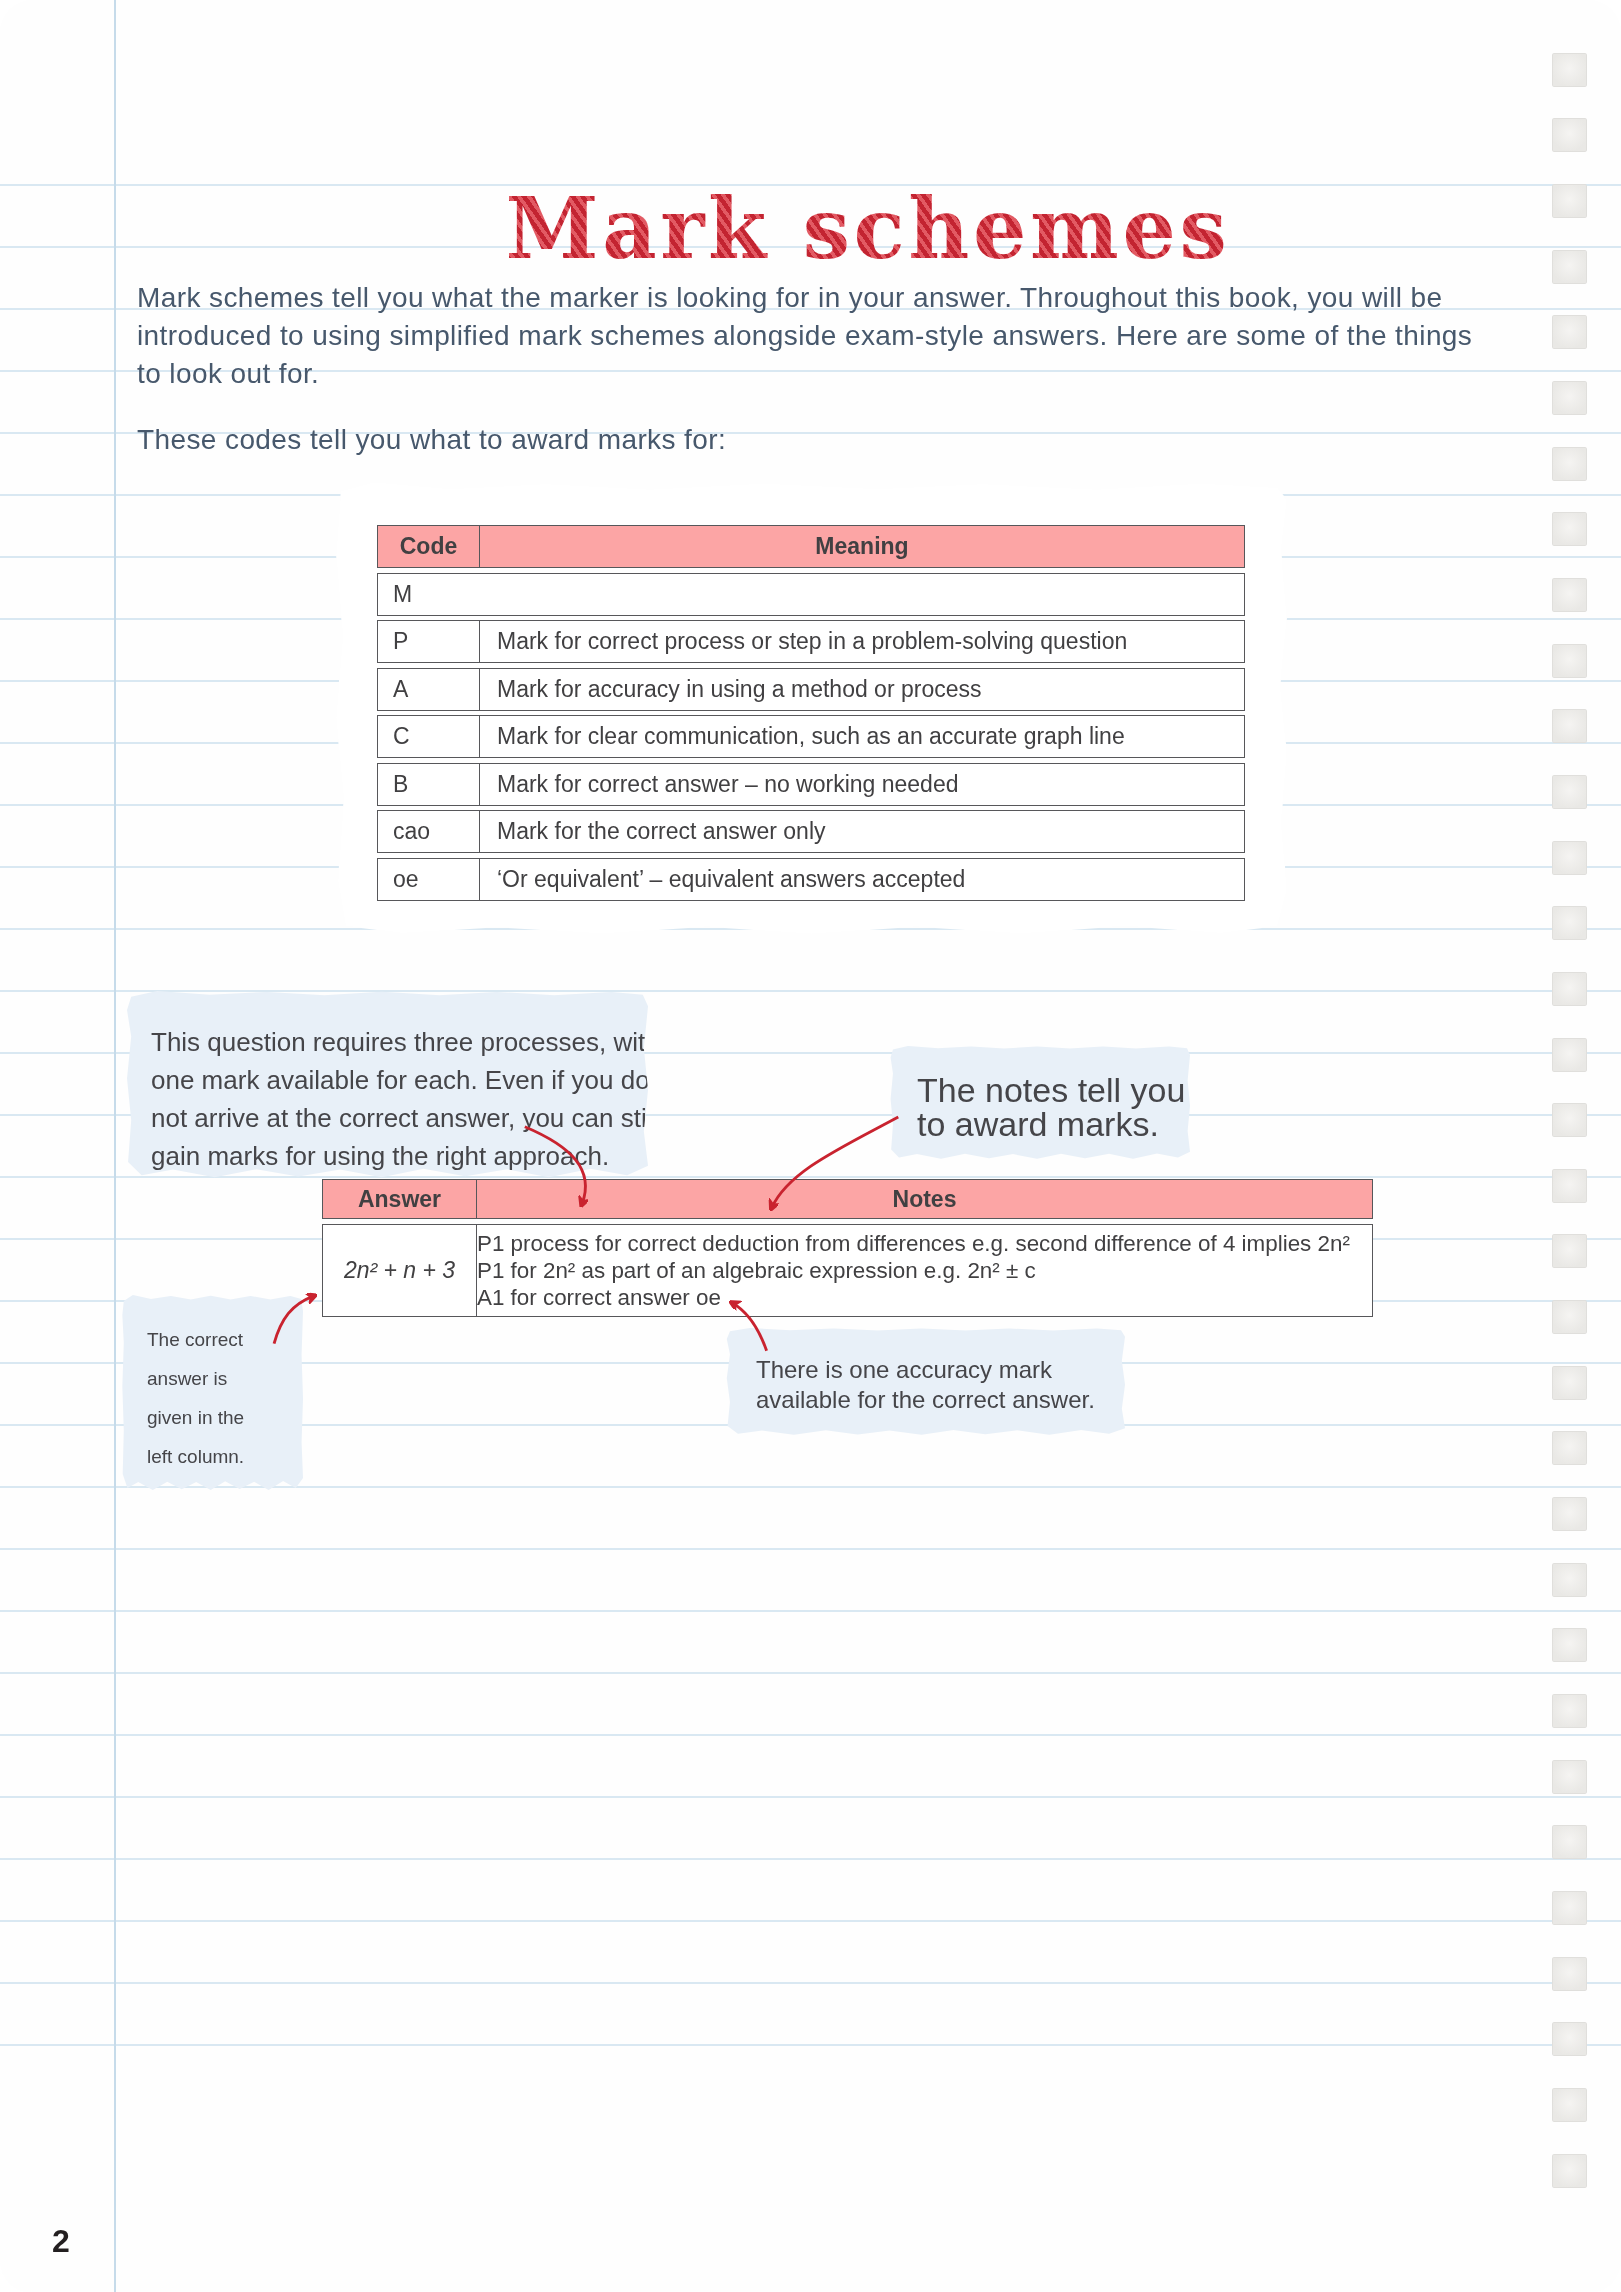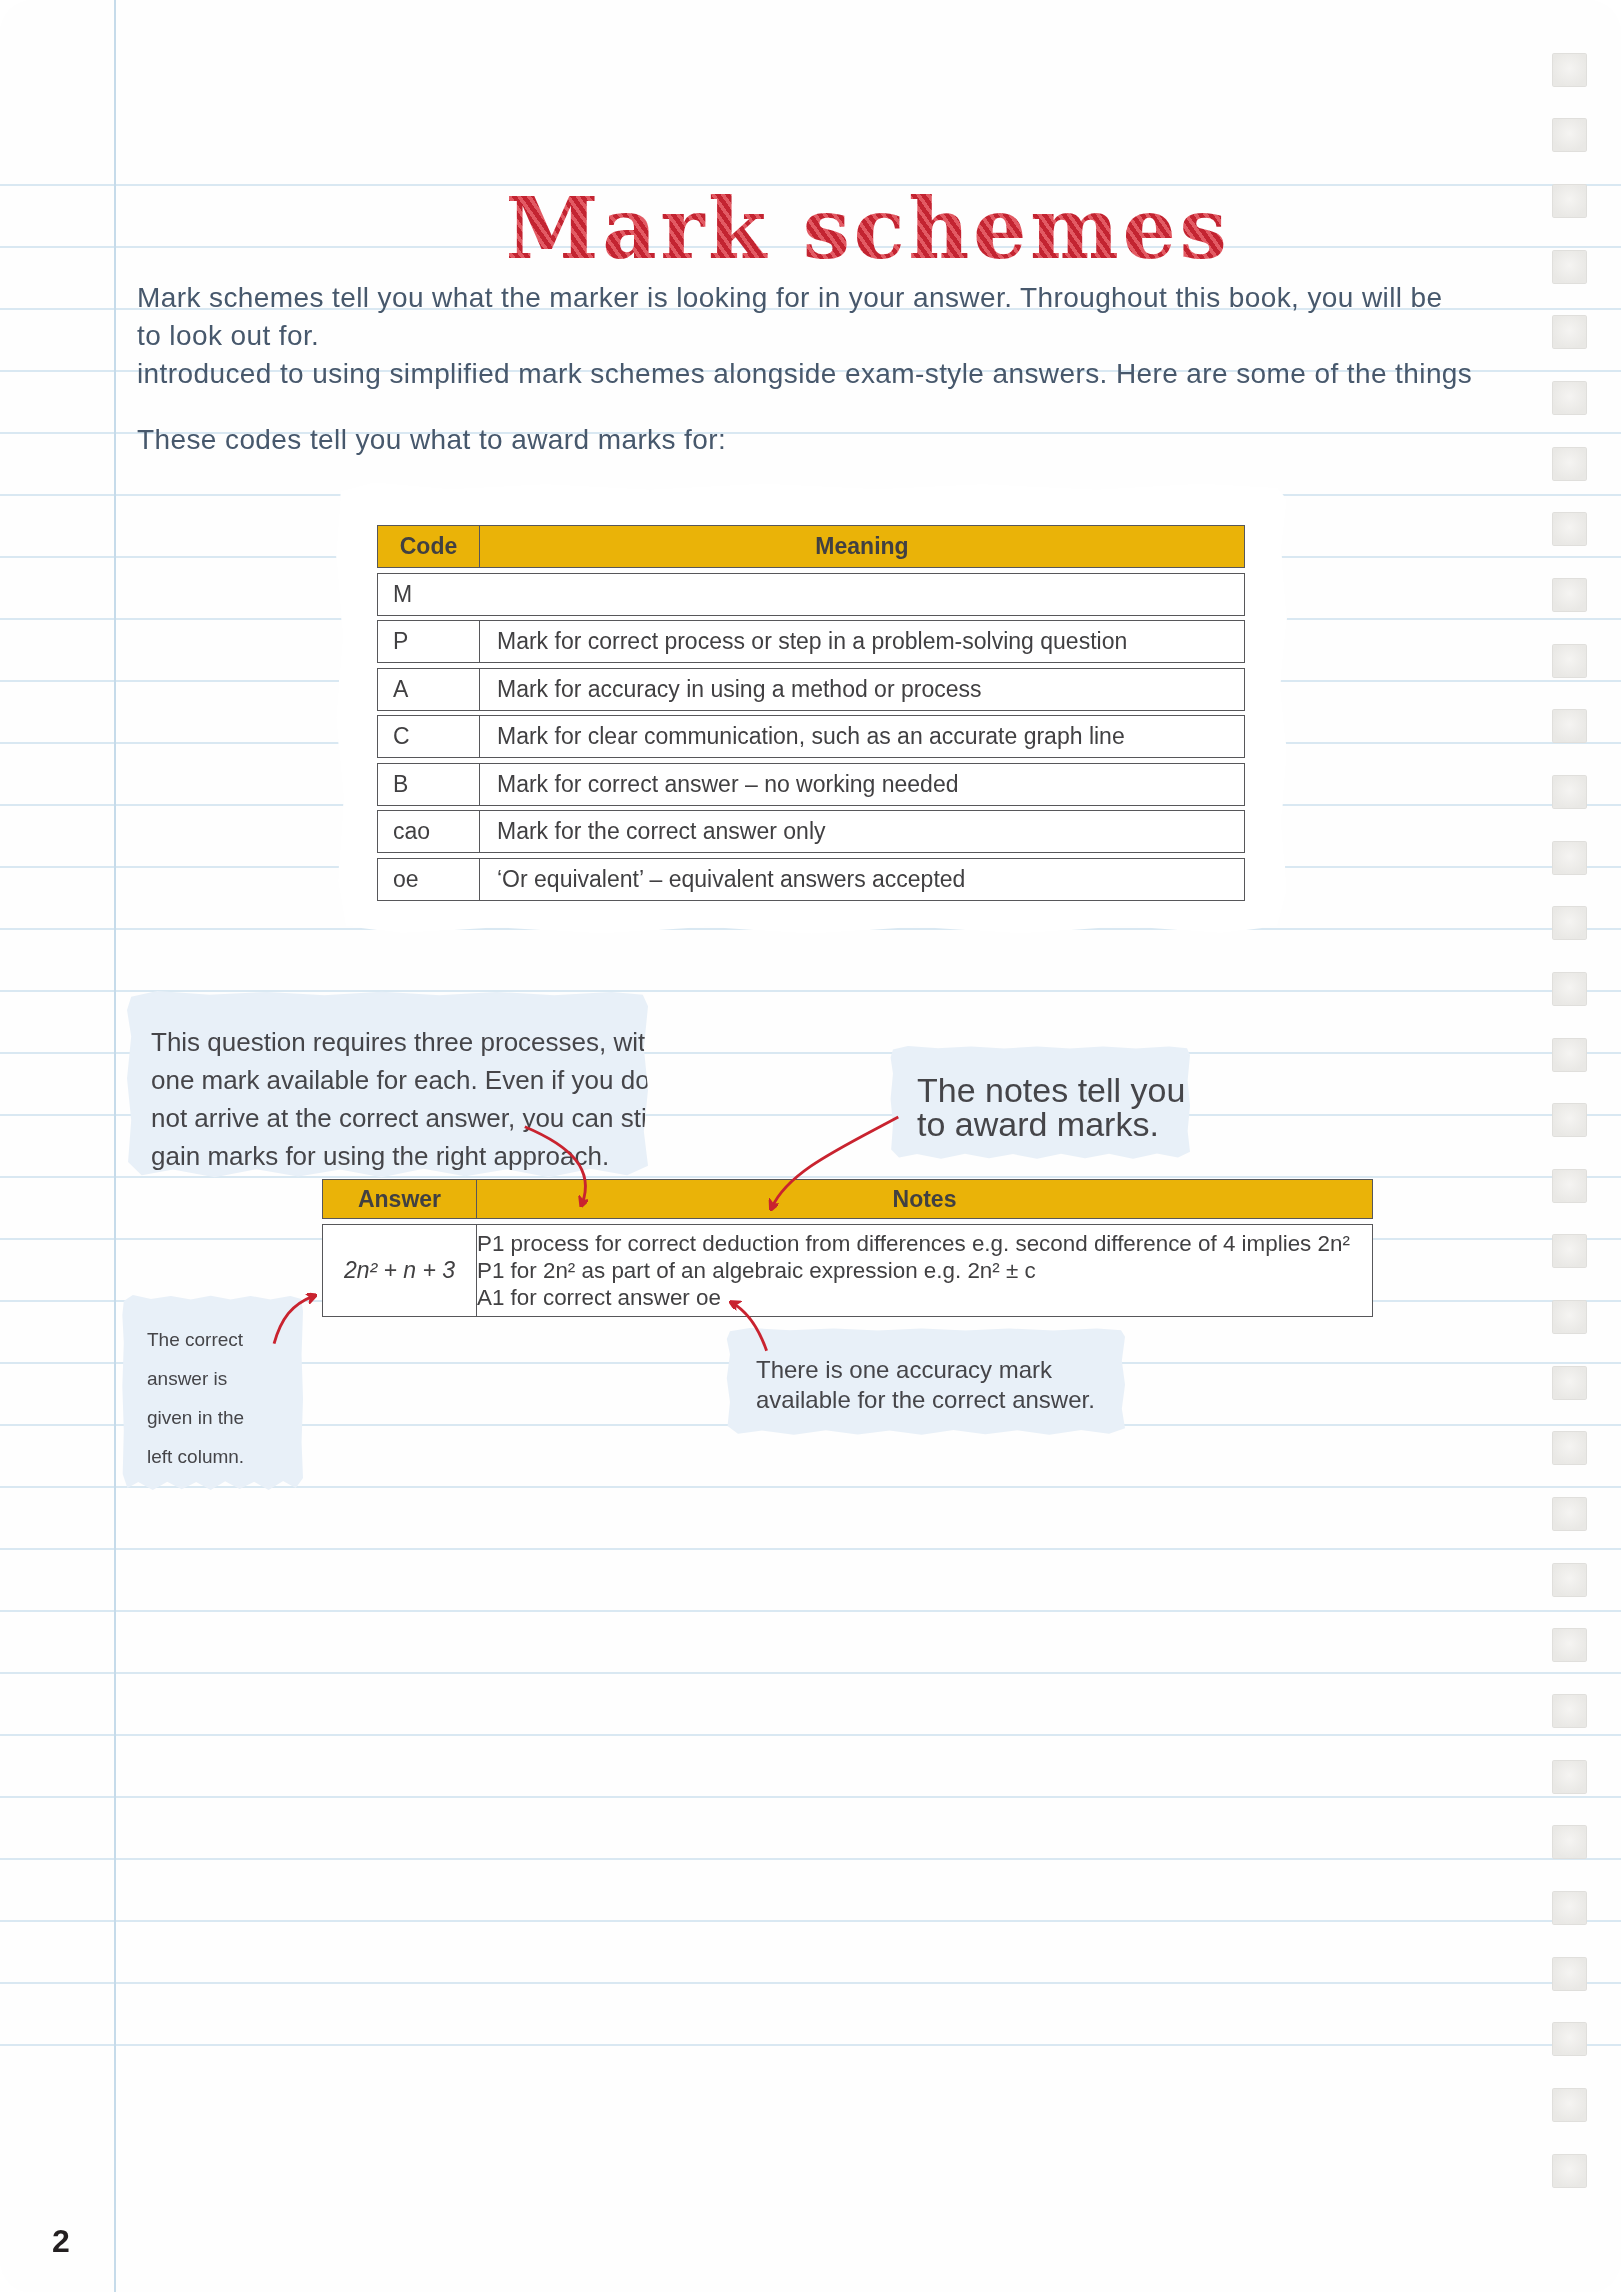--- a/index.html
+++ b/index.html
@@ -29,21 +29,21 @@
   .codes-intro{left:125px;top:421px;}
 
   
   .paper-panel{position:absolute;left:336px;top:482px;width:951px;height:453px;background:#ffffff;
     filter:drop-shadow(0 6.3px 8px rgba(60,70,80,.18));
     clip-path:polygon(0.5% 2%,4% 0%,12% 1.5%,22% 0.4%,33% 1.6%,45% 0.3%,57% 1.5%,68% 0.4%,80% 1.6%,91% 0.3%,99% 1.2%,100% 4%,99.4% 15%,100% 30%,99.3% 45%,100% 60%,99.4% 75%,100% 90%,99% 98%,93% 99.6%,83% 98%,72% 99.7%,61% 98.2%,50% 99.8%,39% 98.2%,28% 99.7%,17% 98.3%,7% 99.6%,1% 98%,0.2% 88%,0.8% 70%,0% 52%,0.7% 34%,0% 16%);}
 
   
   .rowtable{position:absolute;}
   .trow{box-sizing:border-box;display:flex;background:#ffffff;border:1.8px solid #57575a;margin-bottom:4.5px;}
-  .trow.head{background:#eab308;font-weight:bold;justify-content:flex-end;}
+  .trow.head{background:#fca5a5;font-weight:bold;justify-content:flex-end;}
   .tcell{box-sizing:border-box;display:flex;align-items:center;font-size:23px;color:#414042;}
   .tcell.div{border-left:1.8px solid #57575a;}
   .center{justify-content:center;}
 
   .codes-table{left:377px;top:525px;width:868px;}
   .codes-table .c-code{width:101px;padding-left:15px;}
   .codes-table .c-code.center{padding-left:0;}
   .codes-table .c-meaning{flex:1;padding-left:17px;}
   .codes-table .trow{height:43px;}
 
@@ -110,22 +110,22 @@
       <div class="sq" style="top: 1957px;"></div>
       <div class="sq" style="top: 2022px;"></div>
       <div class="sq" style="top: 2088px;"></div>
       <div class="sq" style="top: 2154px;"></div>
     </div>
 
   <div class="title">Mark schemes</div>
 
   <div class="hand intro">
     <div class="cline">Mark schemes tell you what the marker is looking for in your answer. Throughout this book, you will be</div>
+    <div class="cline">introduced to using simplified mark schemes alongside exam-style answers. Here are some of the things</div>
     <div class="cline">to look out for.</div>
-    <div class="cline">introduced to using simplified mark schemes alongside exam-style answers. Here are some of the things</div>
   </div>
 
   <div class="hand codes-intro">These codes tell you what to award marks for:</div>
 
   <div class="paper-panel"></div>
 
   <div class="rowtable codes-table">
     <div class="trow head">
       <div class="tcell c-code center">Code</div>
       <div class="tcell c-meaning div center" style="padding-left:0">Meaning</div>

